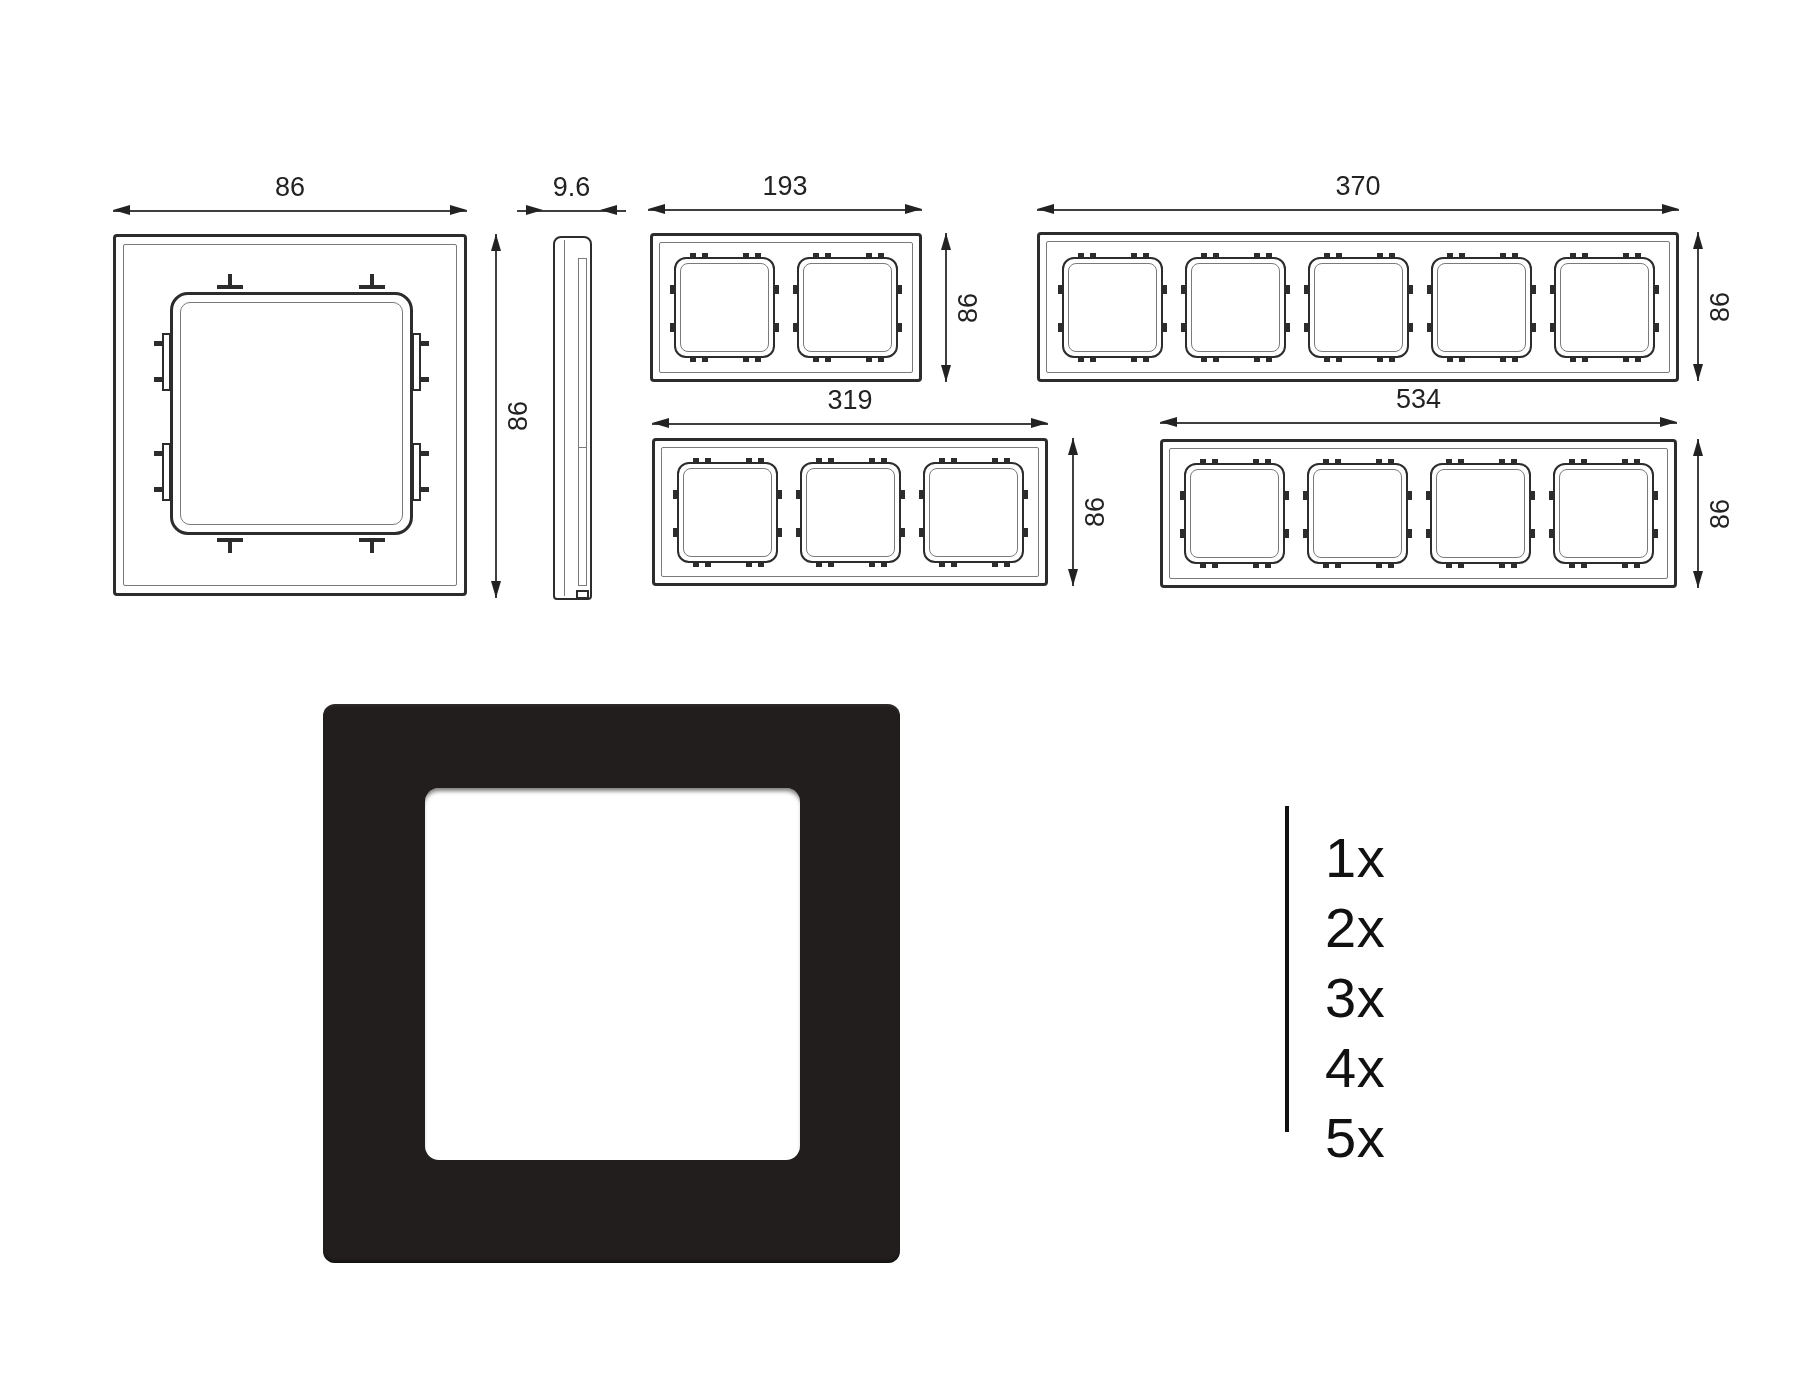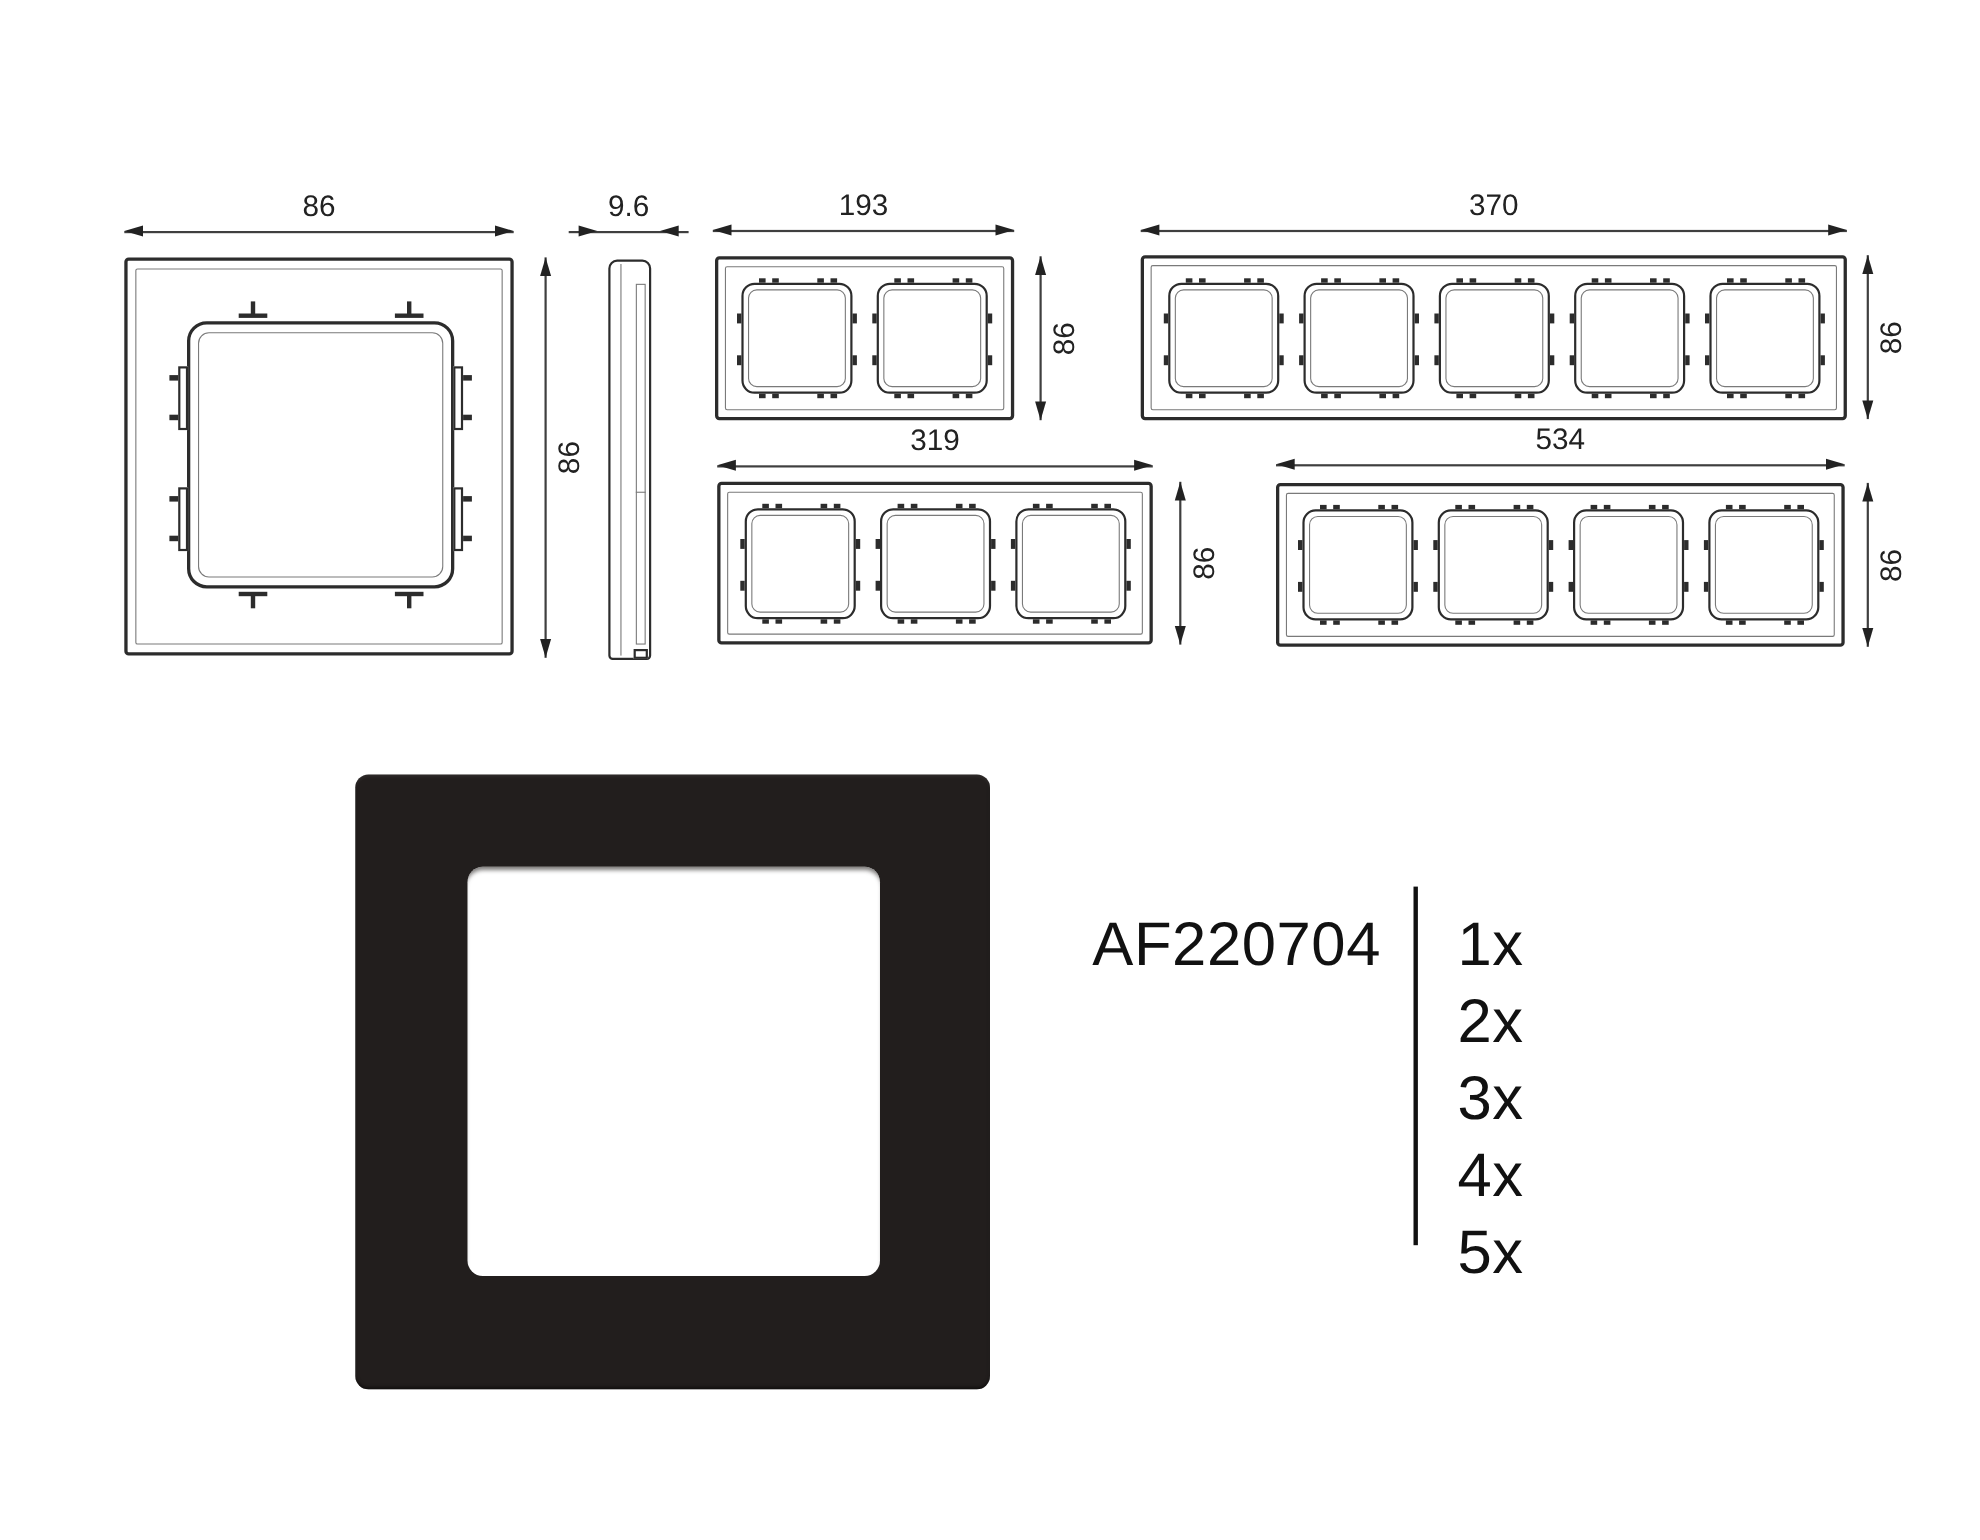--- a/index.html
+++ b/index.html
@@ -356,21 +356,20 @@
       </div>
     </div>
 
   <div id="photo-frame" style="background: rgb(34, 30, 29);">
     <div id="photo-window"></div>
   </div>
 
   <div id="part-divider"></div>
   <div id="part-list">
     <div class="code-col">
-        <div class="row-text">AF220704</div>
       </div>
     <div class="qty-col">
         <div class="row-text">1x</div>
         <div class="row-text">2x</div>
         <div class="row-text">3x</div>
         <div class="row-text">4x</div>
         <div class="row-text">5x</div>
       </div>
   </div>
 </div>

